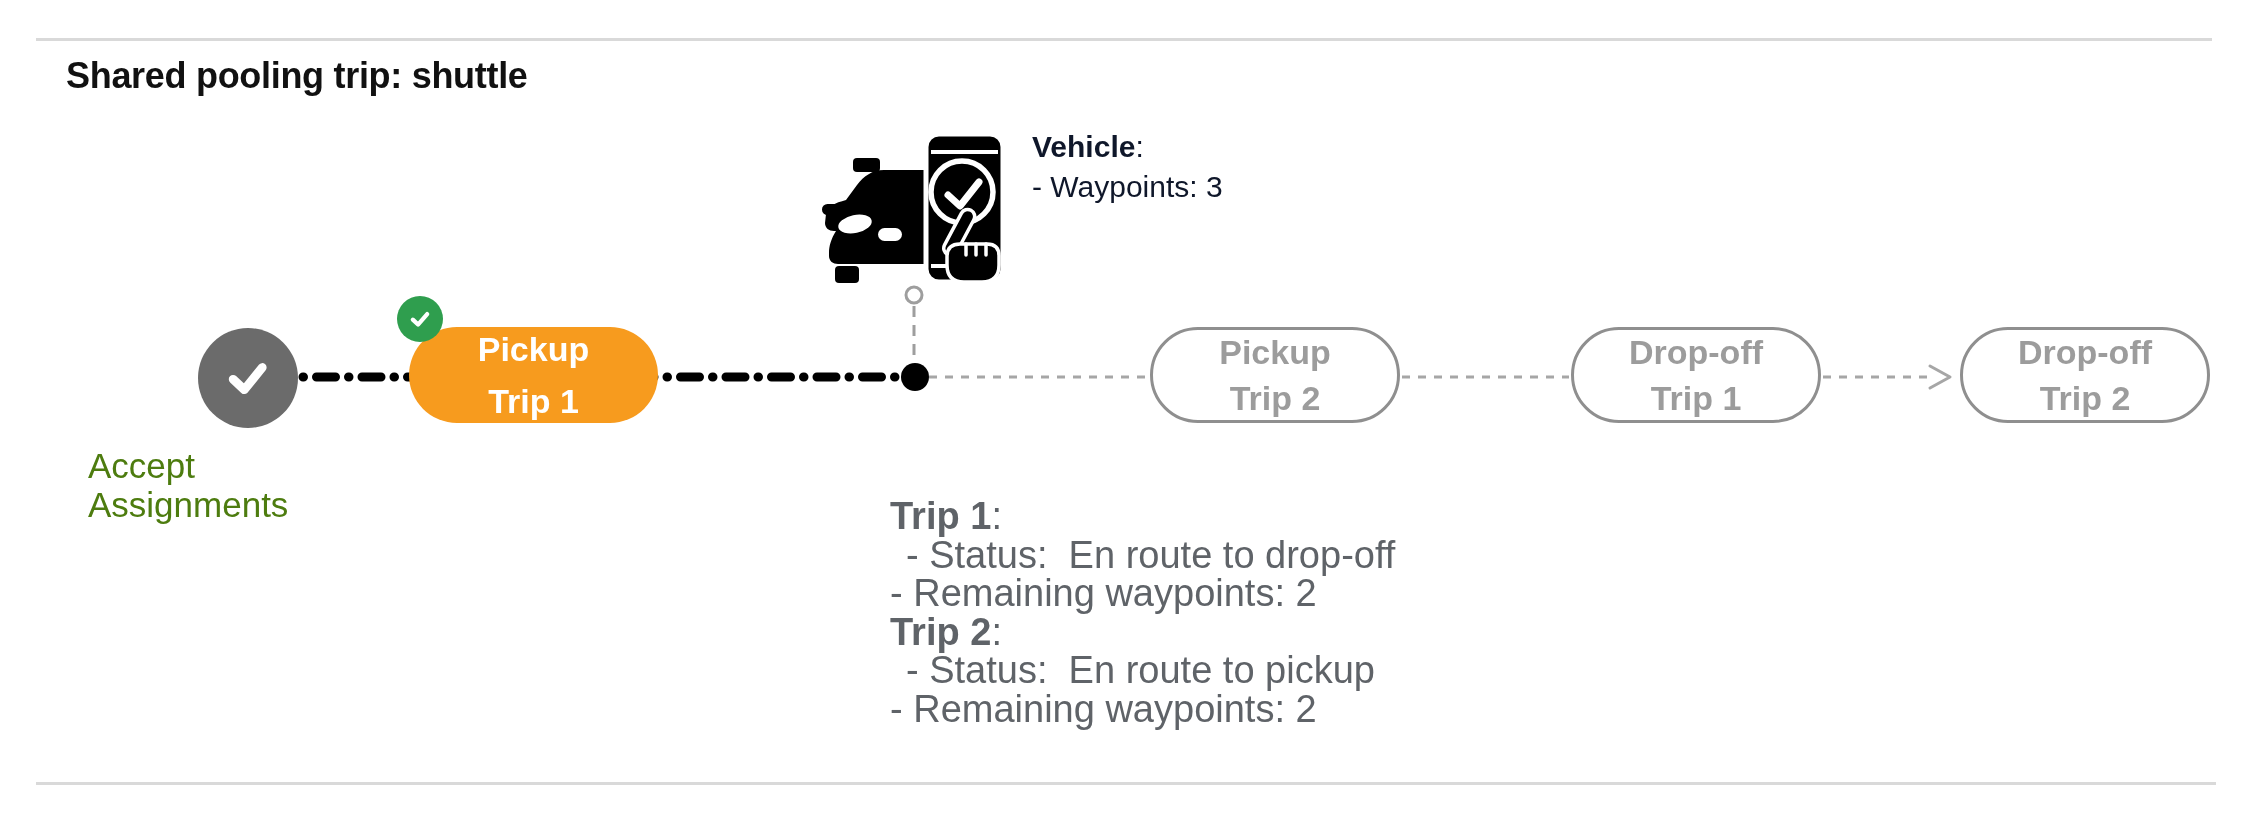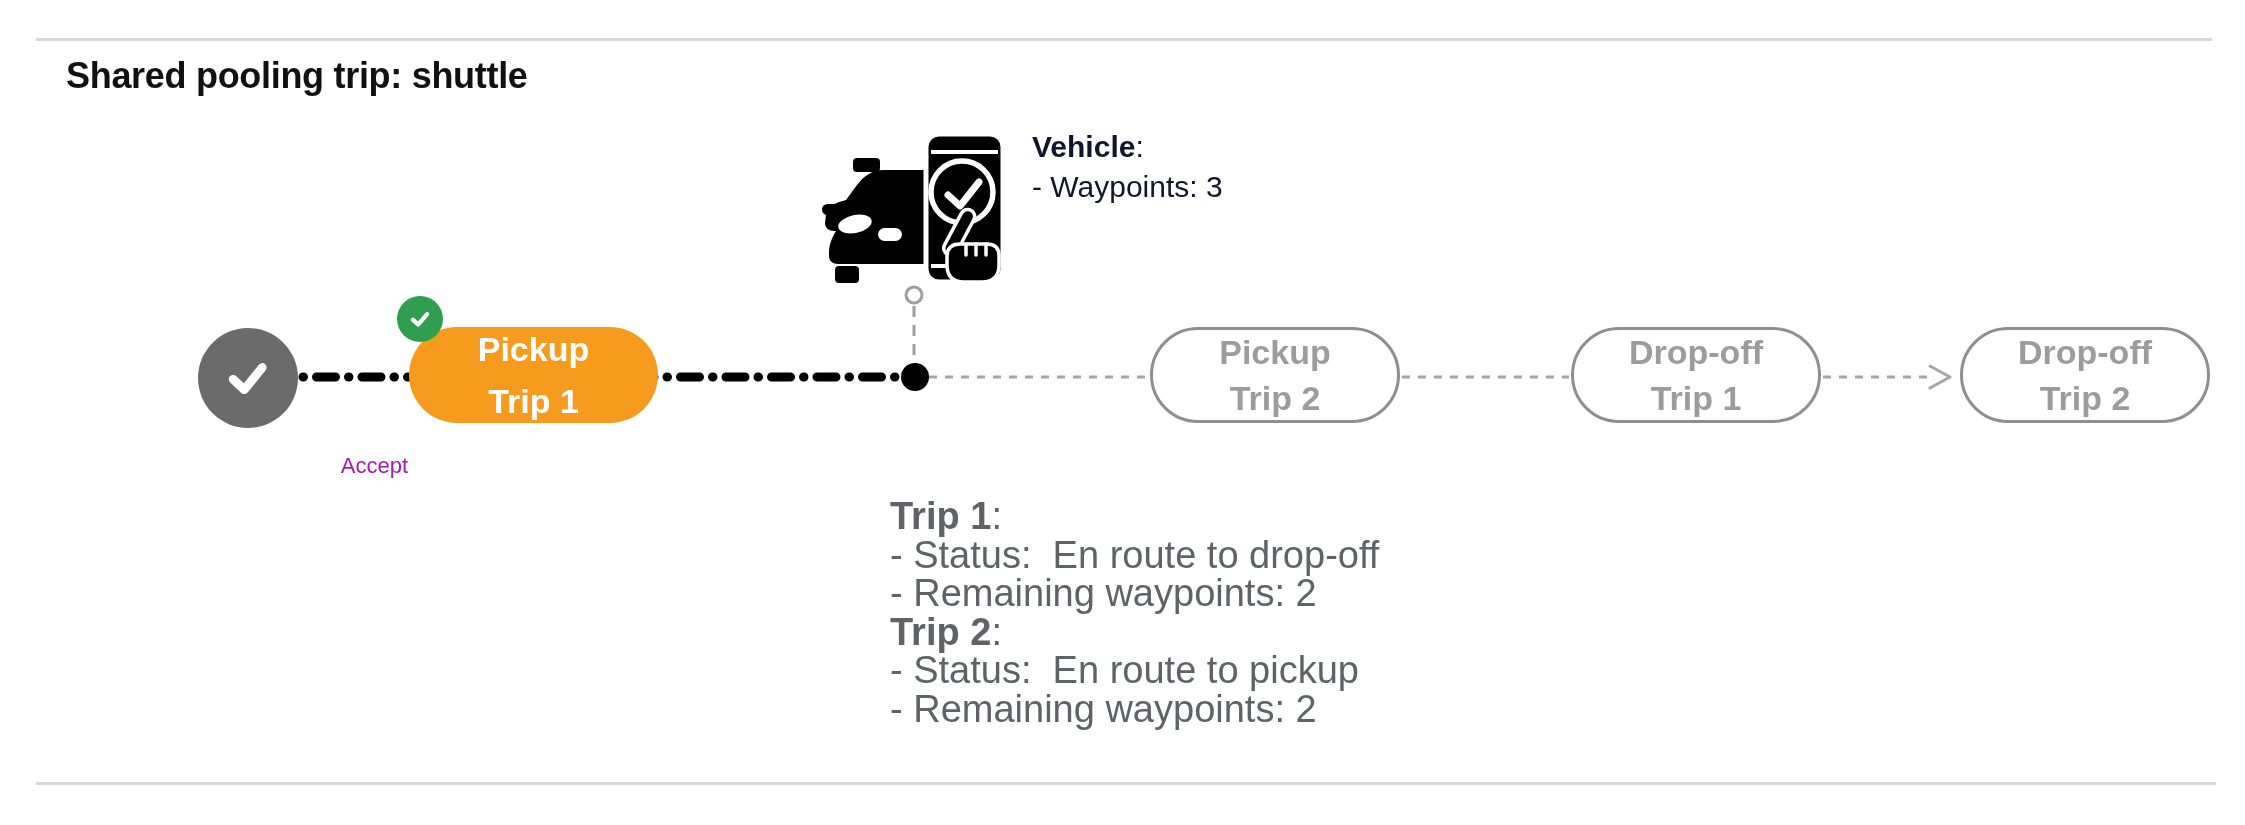--- a/index.html
+++ b/index.html
@@ -23,27 +23,27 @@
     font-size:34px;font-weight:700;line-height:44px;text-align:center;white-space:nowrap;
     box-sizing:border-box;
   }
   .pill-active{left:409px;width:249px;background:#f79b1e;color:#ffffff;}
   .pill-future{background:#ffffff;border:3px solid #8f8f8f;color:#9c9c9c;width:250px;}
   .badge{
     left:397px;top:296px;width:46px;height:46px;border-radius:50%;background:#2f9e4e;
     z-index:3;display:flex;align-items:center;justify-content:center;
   }
   .node-label{
-    left:88px;top:446px;width:320px;text-align:right;z-index:2;
-    font-size:22px;line-height:39px;color:#a21caf;
+    left:88px;top:446px;width:320px;text-align:left;z-index:2;
+    font-size:35px;line-height:39px;color:#4d7c0f;
   }
   .vehicle-info{left:1032px;top:127px;z-index:2;font-size:30px;line-height:40px;color:#0f172a;}
   .trip-info{left:890px;top:497px;z-index:2;font-size:38px;line-height:38.6px;color:#5f6368;}
   .b{font-weight:700;}
-  .pre{white-space:pre-wrap;}
+  .pre{white-space:pre-wrap;margin-left:16px;}
   .vehicle-icon{left:820px;top:112px;z-index:3;}
 </style>
 </head>
 <body>
 
 <div id="canvas">
 
   <div class="abs divider" style="left:36px;top:38px;width:2176px;"></div>
 
   <div class="abs title" style="left:66px;top:55px;">Shared pooling trip: shuttle</div>
@@ -91,20 +91,21 @@
     <div>- Waypoints: 3</div>
   </div>
 
   <div class="abs node-circle">
     <svg width="62" height="62" viewBox="0 0 100 100">
       <path d="M26 52 L44 69 L73 33" fill="none" stroke="#ffffff" stroke-width="14" stroke-linecap="round" stroke-linejoin="round"></path>
     </svg>
   </div>
   <div class="abs node-label">
     <div>Accept</div>
+    <div>Assignments</div>
   </div>
 
   <div class="abs pill pill-active">
     <span>Pickup</span>
     <span>Trip 1</span>
   </div>
   <div class="abs badge">
     <svg width="30" height="30" viewBox="0 0 46 46">
       <path d="M12 24 L20 31.5 L34 15.5" fill="none" stroke="#ffffff" stroke-width="6.5" stroke-linecap="round" stroke-linejoin="round"></path>
     </svg>

